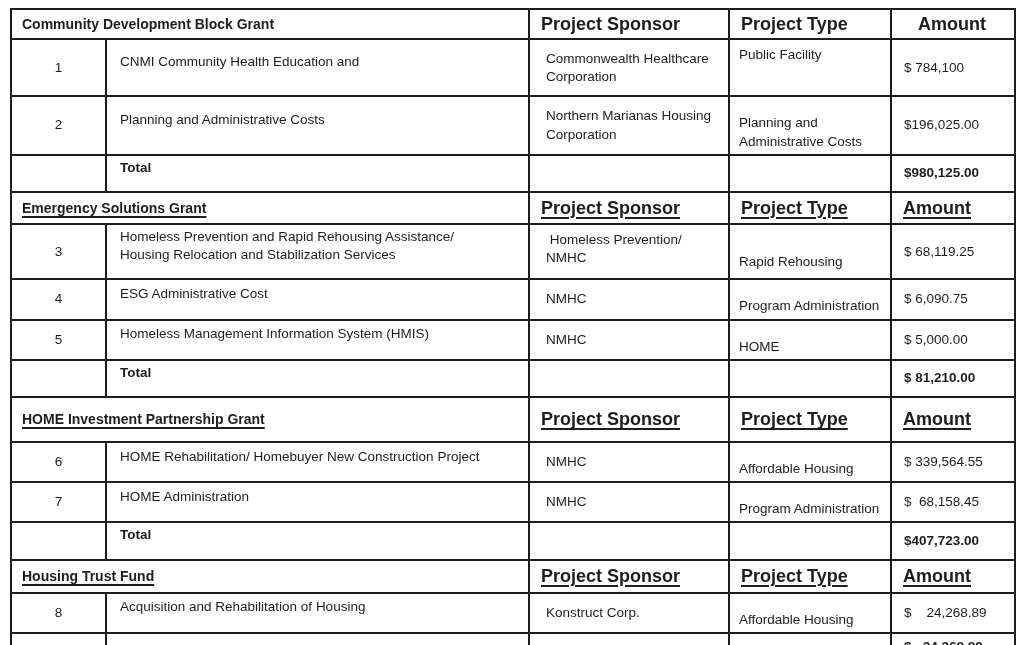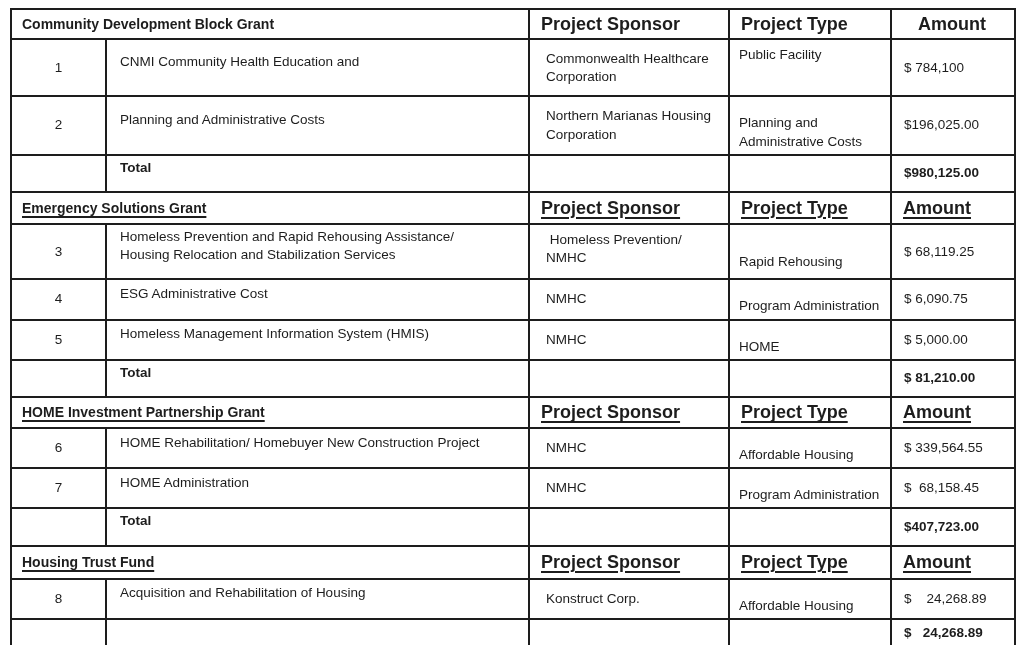--- a/index.html
+++ b/index.html
@@ -124,21 +124,21 @@
         <td class="type">HOME</td>
         <td class="amount">$ 5,000.00</td>
       </tr>
       <tr style="height: 34px;">
         <td class="num"></td>
         <td class="project bold-u">Total</td>
         <td class="sponsor"></td>
         <td class="type"></td>
         <td class="amount bold-u">$ 81,210.00</td>
       </tr>
-      <tr style="height: 31px;">
+      <tr style="height: 45px;">
         <td class="section-title-cell u" colspan="2">HOME Investment Partnership Grant</td>
         <td class="colhead u">Project Sponsor</td>
         <td class="colhead u">Project Type</td>
         <td class="colhead u">Amount</td>
       </tr>
       <tr style="height: 37px;">
         <td class="num">6</td>
         <td class="project">HOME Rehabilitation/ Homebuyer New Construction Project</td>
         <td class="sponsor">NMHC</td>
         <td class="type">Affordable Housing</td>

